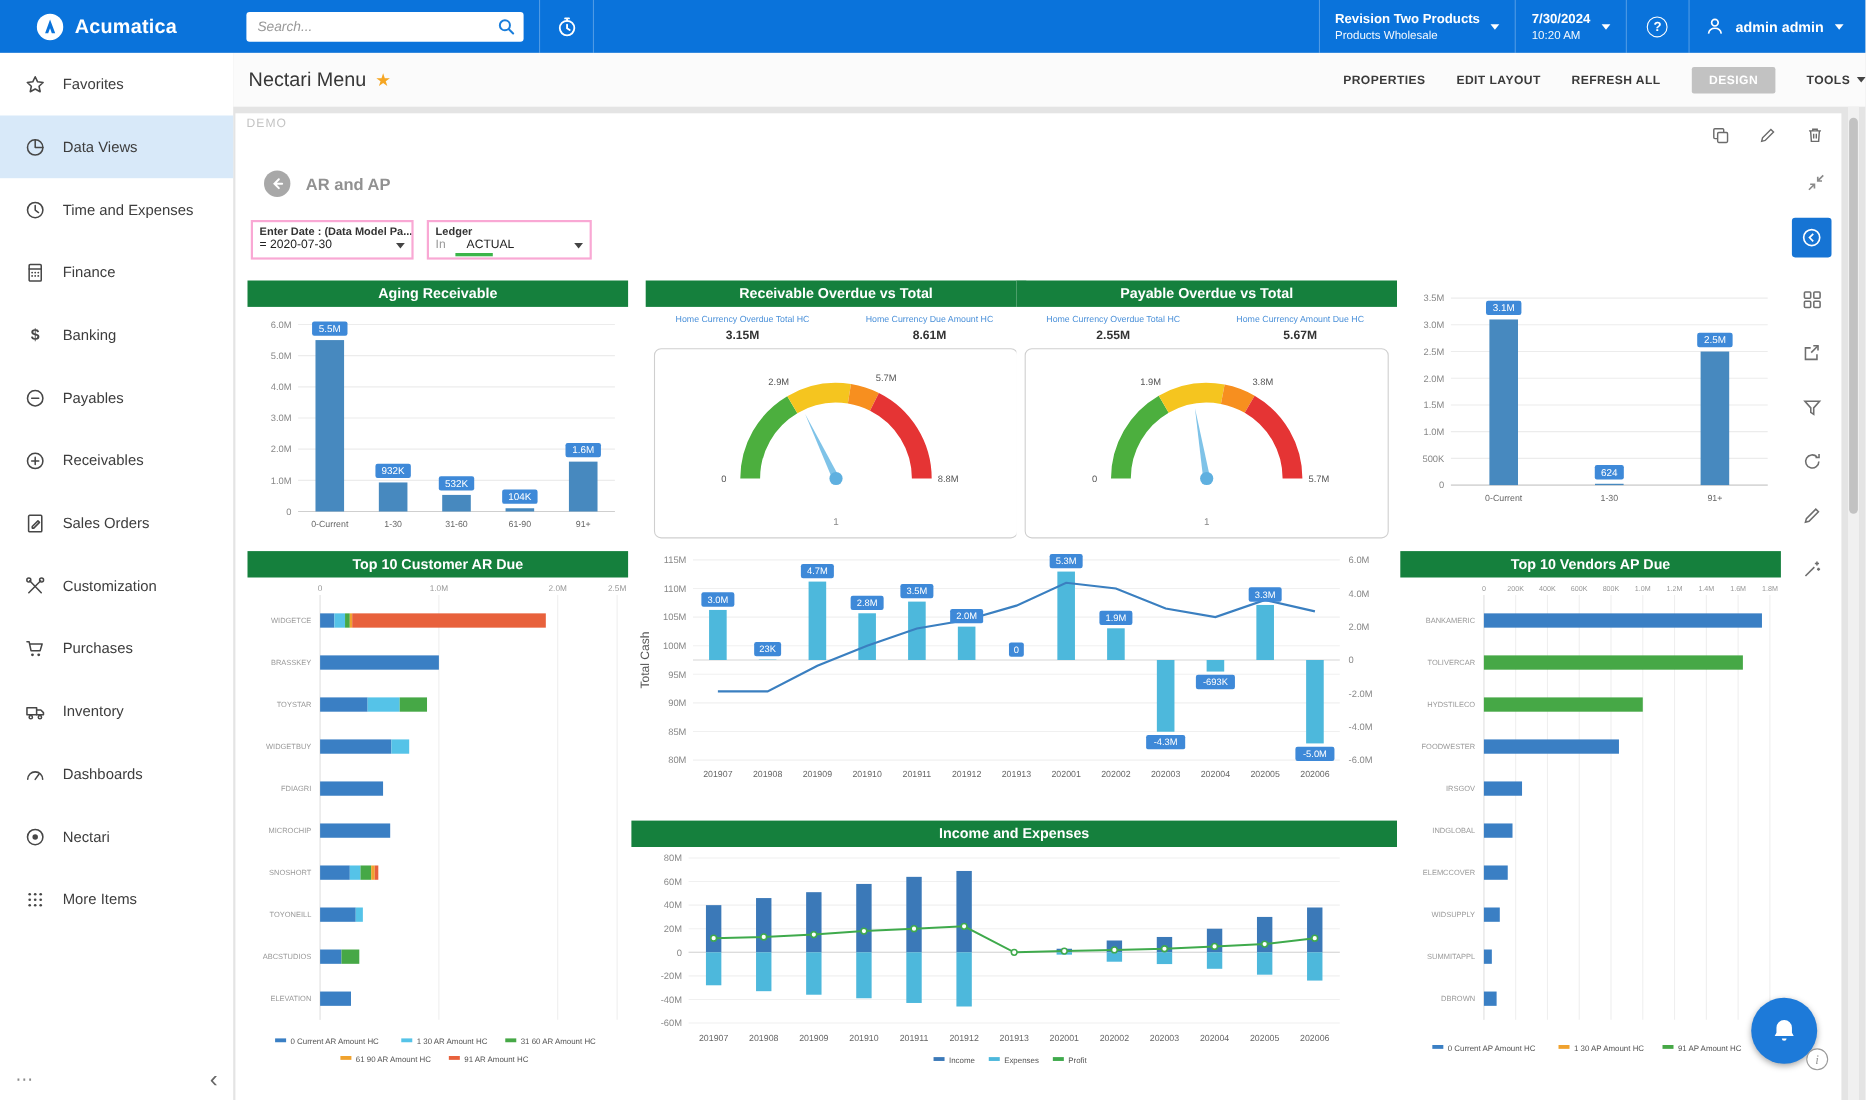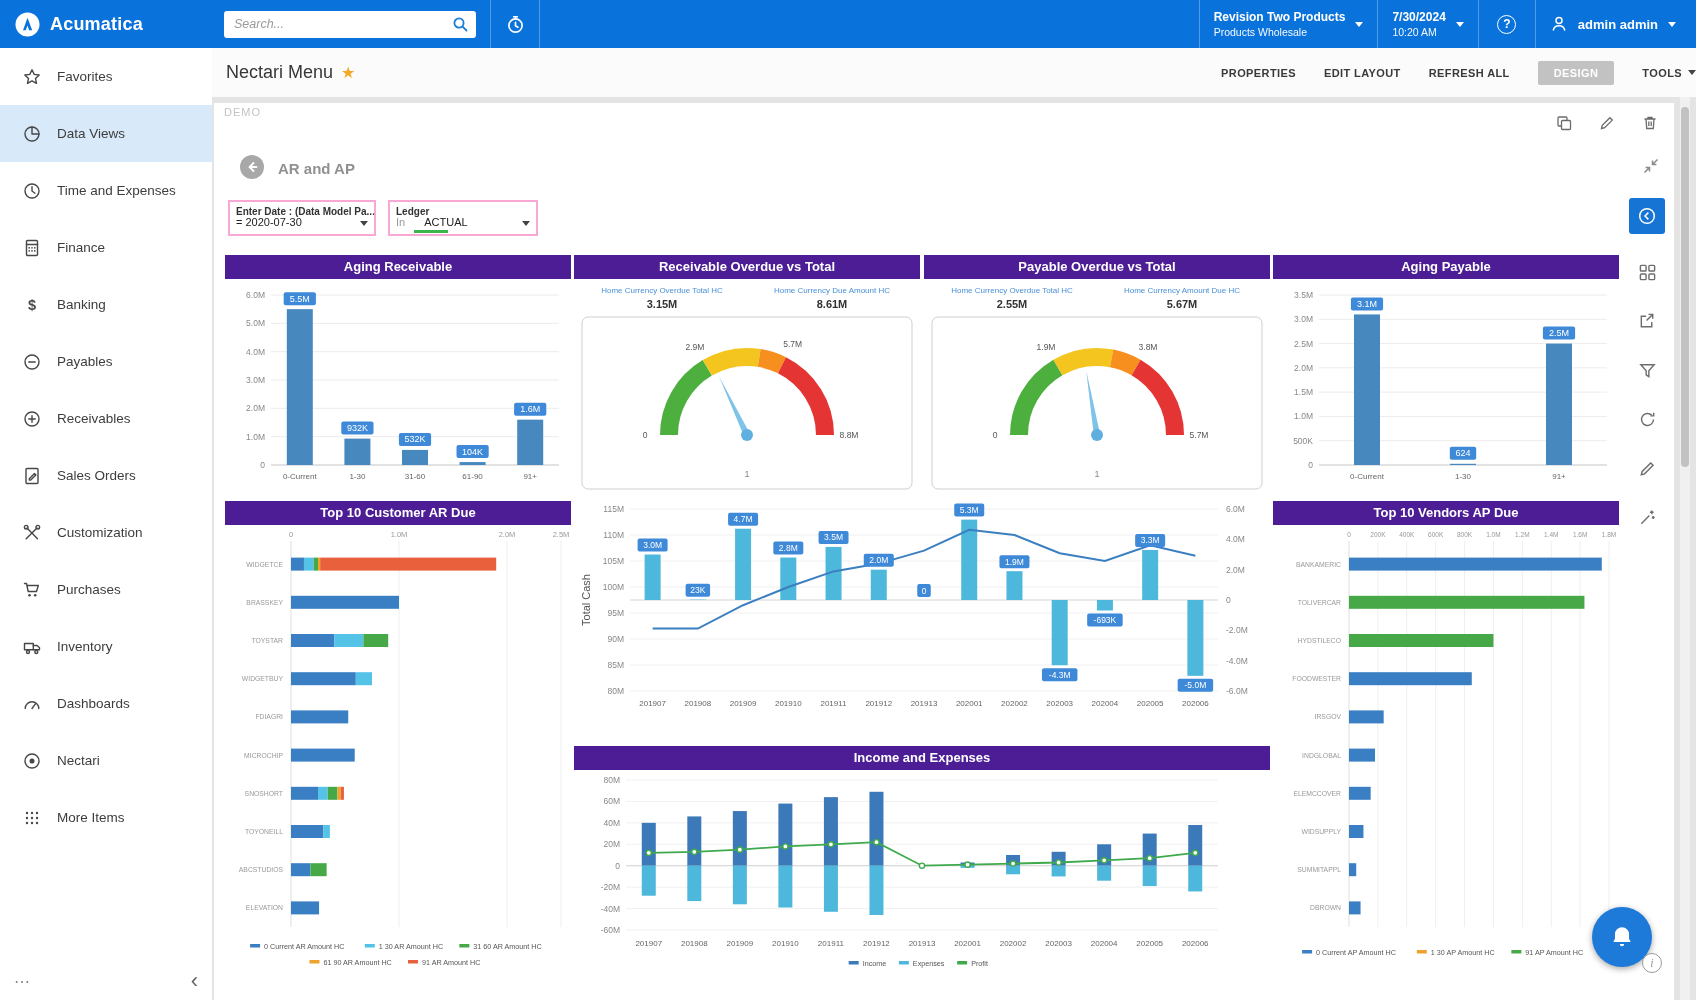--- a/index.html
+++ b/index.html
@@ -3,21 +3,21 @@
 <meta charset="utf-8">
 <style>
 *{box-sizing:border-box;margin:0;padding:0}
 html,body{width:1696px;height:1000px}
 body{position:relative;overflow:hidden;background:#e4e4e4;font-family:"Liberation Sans",sans-serif;-webkit-font-smoothing:antialiased}
 svg{display:block}
 svg text{font-family:"Liberation Sans",sans-serif}
 
 
 .topbar{position:absolute;top:0;left:0;width:1696px;height:48px;background:#0a73db;display:flex;align-items:center;color:#fff;z-index:10}
-.brand{width:212px;display:flex;align-items:center;gap:9px;padding-left:14px;cursor:pointer}
+.brand{width:212px;display:flex;align-items:center;gap:9px;padding-left:32px;cursor:pointer}
 .brand-text{font-size:18px;font-weight:bold;letter-spacing:.2px}
 .searchwrap{position:relative;margin-left:12px}
 .search{width:252px;height:27px;border:none;border-radius:3px;padding:0 30px 0 10px;font-size:12.5px;font-family:inherit;color:#333;outline:none}
 .search::placeholder{color:#9a9a9a;font-style:italic}
 .search-ic{position:absolute;right:7px;top:5px;cursor:pointer}
 .tb-sep{width:1px;height:48px;background:rgba(255,255,255,.28);flex:none}
 .tb-spacer{flex:1}
 .tb-item{height:48px;display:flex;align-items:center;gap:10px;padding:0 14px;cursor:pointer}
 .tb-co{font-size:12px;font-weight:bold;line-height:1.3}
 .tb-co-sub{font-size:10.5px;opacity:.95;line-height:1.2}
@@ -56,21 +56,21 @@
 #filter-date{left:14px;width:148px}
 #filter-ledger{left:174px;width:150px}
 .fb-label{font-size:10px;font-weight:bold;color:#333;padding:4px 6px 0;white-space:nowrap;overflow:hidden}
 .fb-value{position:absolute;left:6px;bottom:6px;font-size:11px;color:#222;white-space:nowrap}
 .fb-prefix{color:#999;margin-right:19px}
 .fb-chev{position:absolute;right:6px;bottom:8px}
 .fb-green{position:absolute;left:24px;bottom:1px;width:34px;height:3px;background:#3cb54a}
 
 
 .chart-card{position:absolute;background:#fff;z-index:3}
-.chart-header{height:24px;background:#4c1d95;color:#fff;font-size:13px;font-weight:bold;text-align:center;line-height:24px}
+.chart-header{height:24px;background:#15803d;color:#fff;font-size:13px;font-weight:bold;text-align:center;line-height:24px}
 
 
 .side-tools{position:absolute;left:1628px;top:198px;width:38px;display:flex;flex-direction:column;align-items:center;z-index:5}
 .tool-btn{width:36px;height:36px;display:flex;align-items:center;justify-content:center;cursor:pointer;margin-bottom:13px}
 .tool-btn.active{background:#1674d4;border-radius:3px;margin-bottom:20px}
 
 
 .scrollbar{position:absolute;right:6px;top:97px;width:10px;bottom:0;background:#f0f0f0;z-index:6}
 .scroll-thumb{position:absolute;left:1px;top:10px;width:8px;height:360px;background:#c2c2c2;border-radius:4px;cursor:pointer}
 .bell-fab{position:absolute;left:1592px;top:907px;width:60px;height:60px;border-radius:50%;background:#1d7ad9;display:flex;align-items:center;justify-content:center;box-shadow:0 2px 6px rgba(0,0,0,.35);cursor:pointer;z-index:7}
@@ -343,21 +343,21 @@
       <rect x="234.60000000000002" y="183.05333333333334" width="26" height="2.9466666666666663" fill="#4789bf"></rect>
       <rect x="231.50000000000003" y="166.05333333333334" width="32.2" height="13" rx="2" fill="#3e89d8"></rect>
       <text x="247.60000000000002" y="175.55333333333334" font-size="9" fill="#fff" text-anchor="middle" font-weight="normal">104K</text>
       <text x="247.60000000000002" y="200" font-size="8" fill="#666" text-anchor="middle" font-weight="normal">61-90</text>
       <rect x="292.2" y="140.66666666666666" width="26" height="45.333333333333336" fill="#4789bf"></rect>
       <rect x="289.09999999999997" y="123.66666666666666" width="32.2" height="13" rx="2" fill="#3e89d8"></rect>
       <text x="305.2" y="133.16666666666666" font-size="9" fill="#fff" text-anchor="middle" font-weight="normal">1.6M</text>
       <text x="305.2" y="200" font-size="8" fill="#666" text-anchor="middle" font-weight="normal">91+</text>
     </svg>
 </div>
-<div class="chart-card" style="left:574px;top:255px;width:346px;height:243px">
+<div class="chart-card" style="left:587px;top:255px;width:346px;height:243px">
   <div class="chart-header">Receivable Overdue vs Total</div>
   <svg id="svg-receivable-gauge" width="346" height="218">
       <text x="88" y="14" font-size="8" fill="#4a90d9" text-anchor="middle" font-weight="normal">Home Currency Overdue Total HC</text>
       <text x="88" y="29" font-size="11" fill="#333" text-anchor="middle" font-weight="bold">3.15M</text>
       <text x="258" y="14" font-size="8" fill="#4a90d9" text-anchor="middle" font-weight="normal">Home Currency Due Amount HC</text>
       <text x="258" y="29" font-size="11" fill="#333" text-anchor="middle" font-weight="bold">8.61M</text>
       <rect x="8" y="38" width="330" height="172" rx="6" fill="none" stroke="#cfcfcf"></rect>
       <path d="M95 156 A78 78 0 0 1 133.29476957147108 88.86212189369238" fill="none" stroke="#4caf3e" stroke-width="18"></path>
       <path d="M133.29476957147108 88.86212189369238 A78 78 0 0 1 185.20188827313802 78.96030943357927" fill="none" stroke="#f5c51f" stroke-width="18"></path>
       <path d="M185.20188827313802 78.96030943357927 A78 78 0 0 1 207.97389085502255 86.28036891620144" fill="none" stroke="#f78f1f" stroke-width="18"></path>
@@ -386,21 +386,20 @@
       <text x="71" y="159" font-size="8.5" fill="#555" text-anchor="middle" font-weight="normal">0</text>
       <text x="121.99999999999997" y="70.66540881398727" font-size="8.5" fill="#555" text-anchor="middle" font-weight="normal">1.9M</text>
       <text x="224" y="70.66540881398726" font-size="8.5" fill="#555" text-anchor="middle" font-weight="normal">3.8M</text>
       <text x="275" y="159" font-size="8.5" fill="#555" text-anchor="middle" font-weight="normal">5.7M</text>
       <polygon points="162.3013516317523,91.88651527882304 169.8436438291113,156.52670268889835 176.1563561708887,155.47329731110165" fill="#7fc3e8"></polygon>
       <circle cx="173" cy="156" r="6" fill="#5fb0e0"></circle>
       <text x="173" y="198" font-size="9" fill="#888" text-anchor="middle" font-weight="normal">1</text>
     </svg>
 </div>
 <div class="chart-card" style="left:1273px;top:255px;width:346px;height:243px">
-  <div class="chart-header">Aging Payable</div>
   <svg id="svg-aging-payable" width="346" height="218">
       <line x1="46" y1="16" x2="334" y2="16" stroke="#ececec"></line>
       <text x="40" y="19" font-size="8.5" fill="#888" text-anchor="end" font-weight="normal">3.5M</text>
       <line x1="46" y1="40.285714285714285" x2="334" y2="40.285714285714285" stroke="#ececec"></line>
       <text x="40" y="43.285714285714285" font-size="8.5" fill="#888" text-anchor="end" font-weight="normal">3.0M</text>
       <line x1="46" y1="64.57142857142857" x2="334" y2="64.57142857142857" stroke="#ececec"></line>
       <text x="40" y="67.57142857142857" font-size="8.5" fill="#888" text-anchor="end" font-weight="normal">2.5M</text>
       <line x1="46" y1="88.85714285714286" x2="334" y2="88.85714285714286" stroke="#ececec"></line>
       <text x="40" y="91.85714285714286" font-size="8.5" fill="#888" text-anchor="end" font-weight="normal">2.0M</text>
       <line x1="46" y1="113.14285714285714" x2="334" y2="113.14285714285714" stroke="#ececec"></line>

